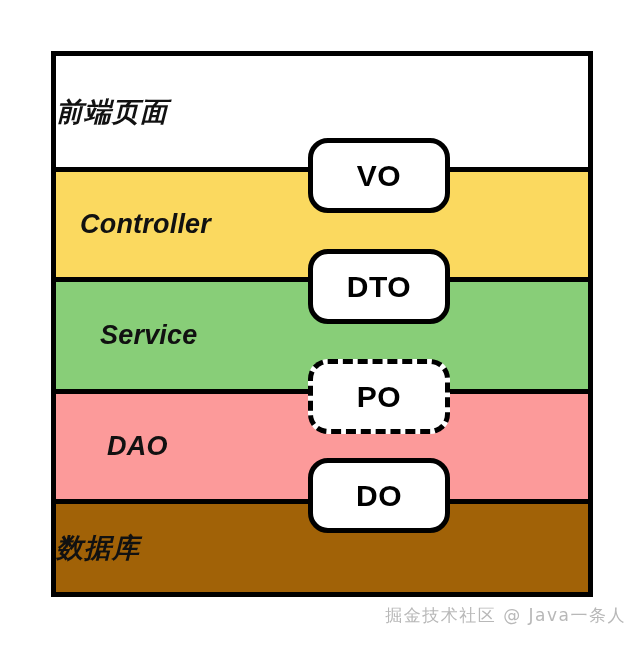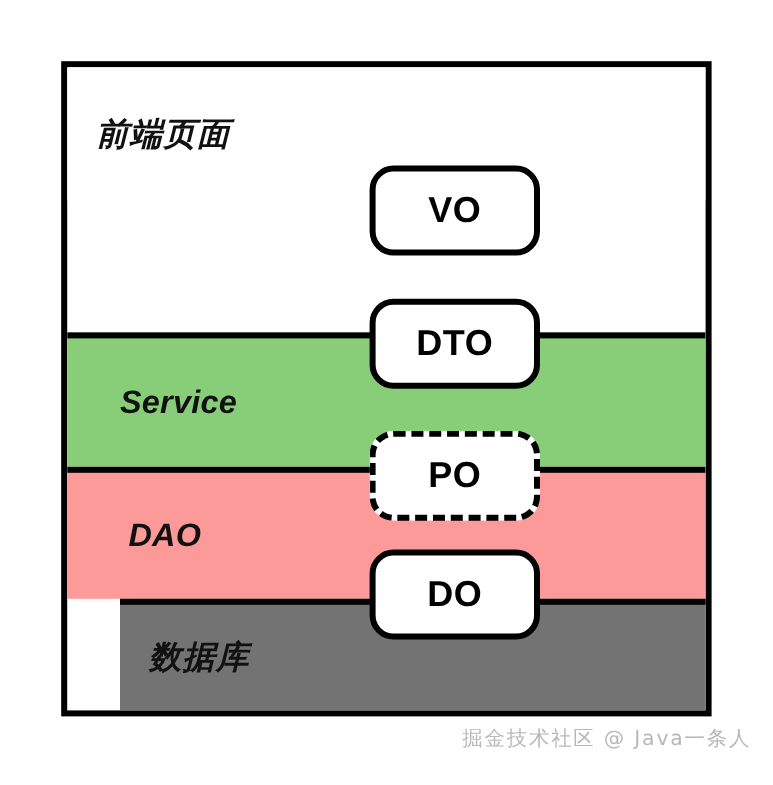--- a/index.html
+++ b/index.html
@@ -58,21 +58,20 @@
     user-select: none;
   }
   .layer-label.latin {
     font-size: 27px;
     letter-spacing: 0.2px;
     padding-left: 24px;
   }
   .layer-label.cjk {
     font-size: 27px;
     letter-spacing: 1px;
-    padding-left: 24px;
     font-family: "DejaVu Sans", "Liberation Sans", sans-serif;
   }
 
   
   .model-box {
     position: absolute;
     left: 252px;
     width: 142px;
     box-sizing: border-box;
     background: #ffffff;
@@ -112,30 +111,33 @@
 <body>
 
 <div id="canvas">
 
   <div id="diagram-frame">
 
     <div class="layer-band" id="band-0" style="top: 0px; height: 111px; background: rgb(255, 255, 255);">
       <span class="layer-label cjk">前端页面</span>
     </div>
 
+    <div class="layer-band" id="band-1" style="top: 111px; height: 110px; background: rgb(251, 217, 95);">
+      <span class="layer-label latin">Controller</span>
+    </div>
 
     <div class="layer-band" id="band-2" style="top: 221px; height: 112px; background: rgb(136, 206, 120); padding-left: 20px;">
       <span class="layer-label latin">Service</span>
     </div>
 
     <div class="layer-band" id="band-3" style="top: 333px; height: 110px; background: rgb(252, 154, 154); padding-left: 27px;">
       <span class="layer-label latin">DAO</span>
     </div>
 
-    <div class="layer-band" id="band-4" style="top: 443px; height: 93px; background: #737373; margin-left: 44px;">
+    <div class="layer-band" id="band-4" style="top: 443px; height: 93px; background: #a16207;">
       <span class="layer-label cjk">数据库</span>
     </div>
 
     <div class="model-box" id="box-0" style="top: 82px; height: 75px;">
       <span class="model-box-label">VO</span>
     </div>
 
     <div class="model-box" id="box-1" style="top: 193px; height: 75px;">
       <span class="model-box-label">DTO</span>
     </div>

